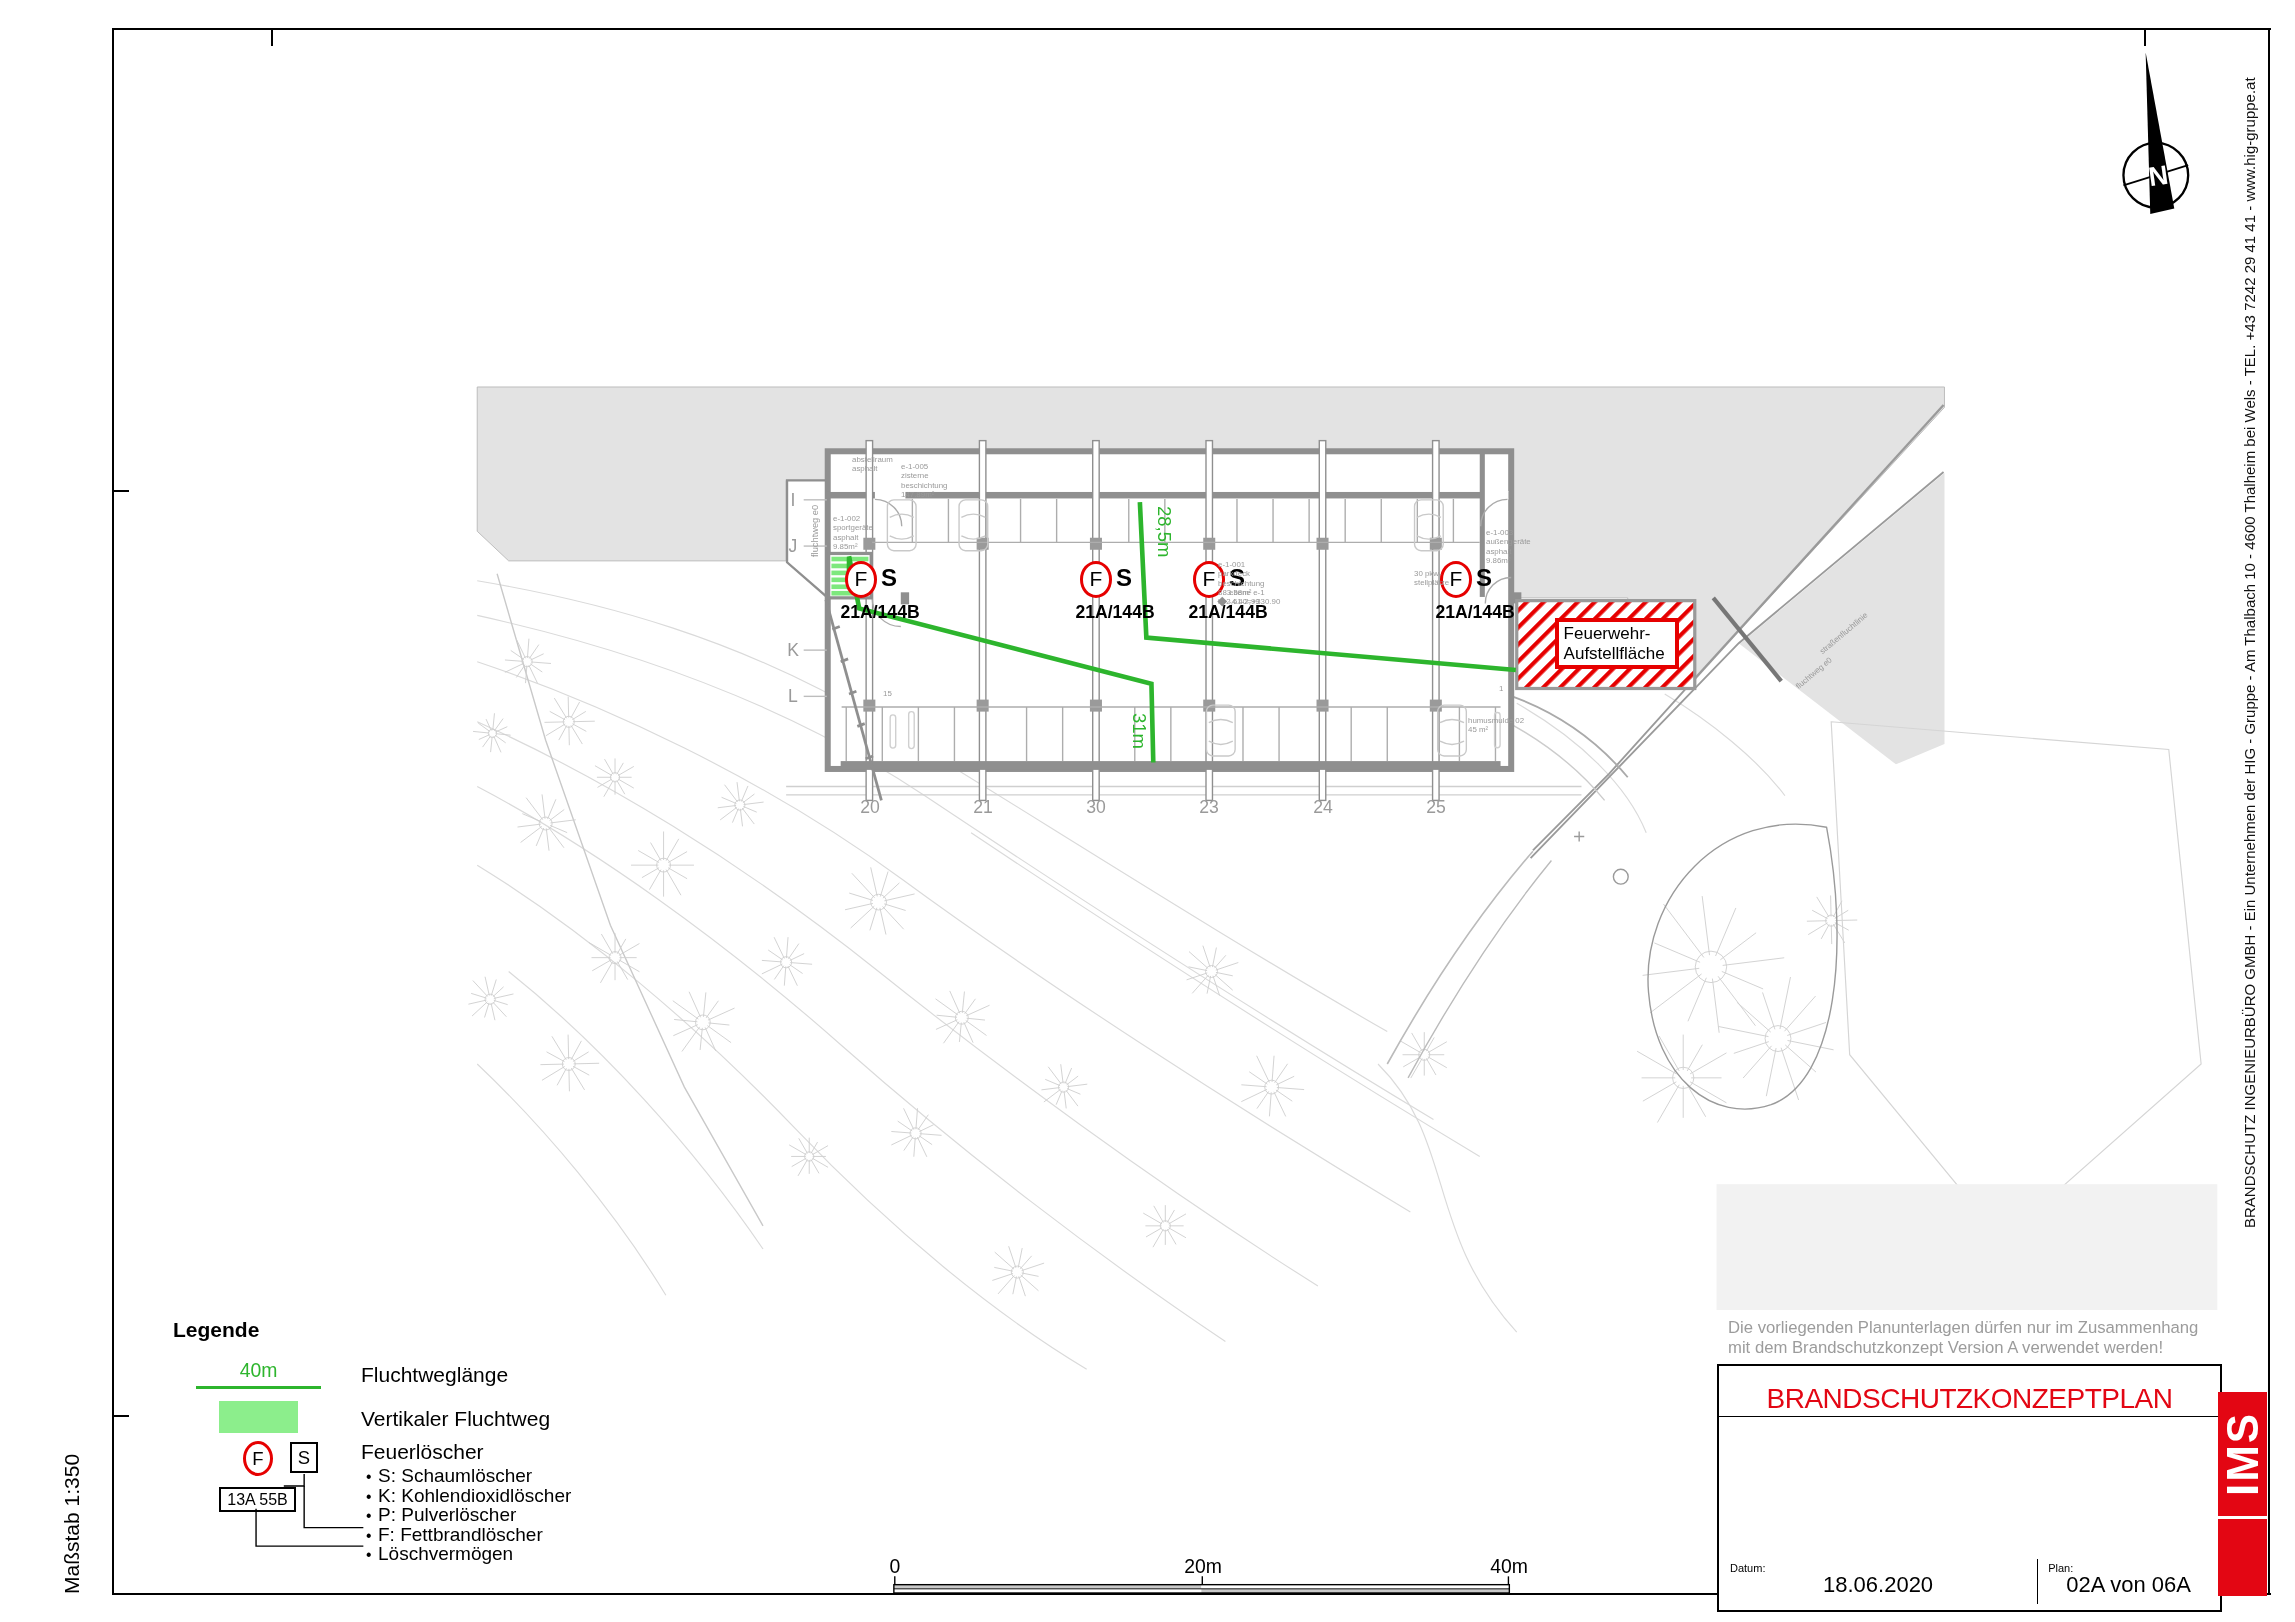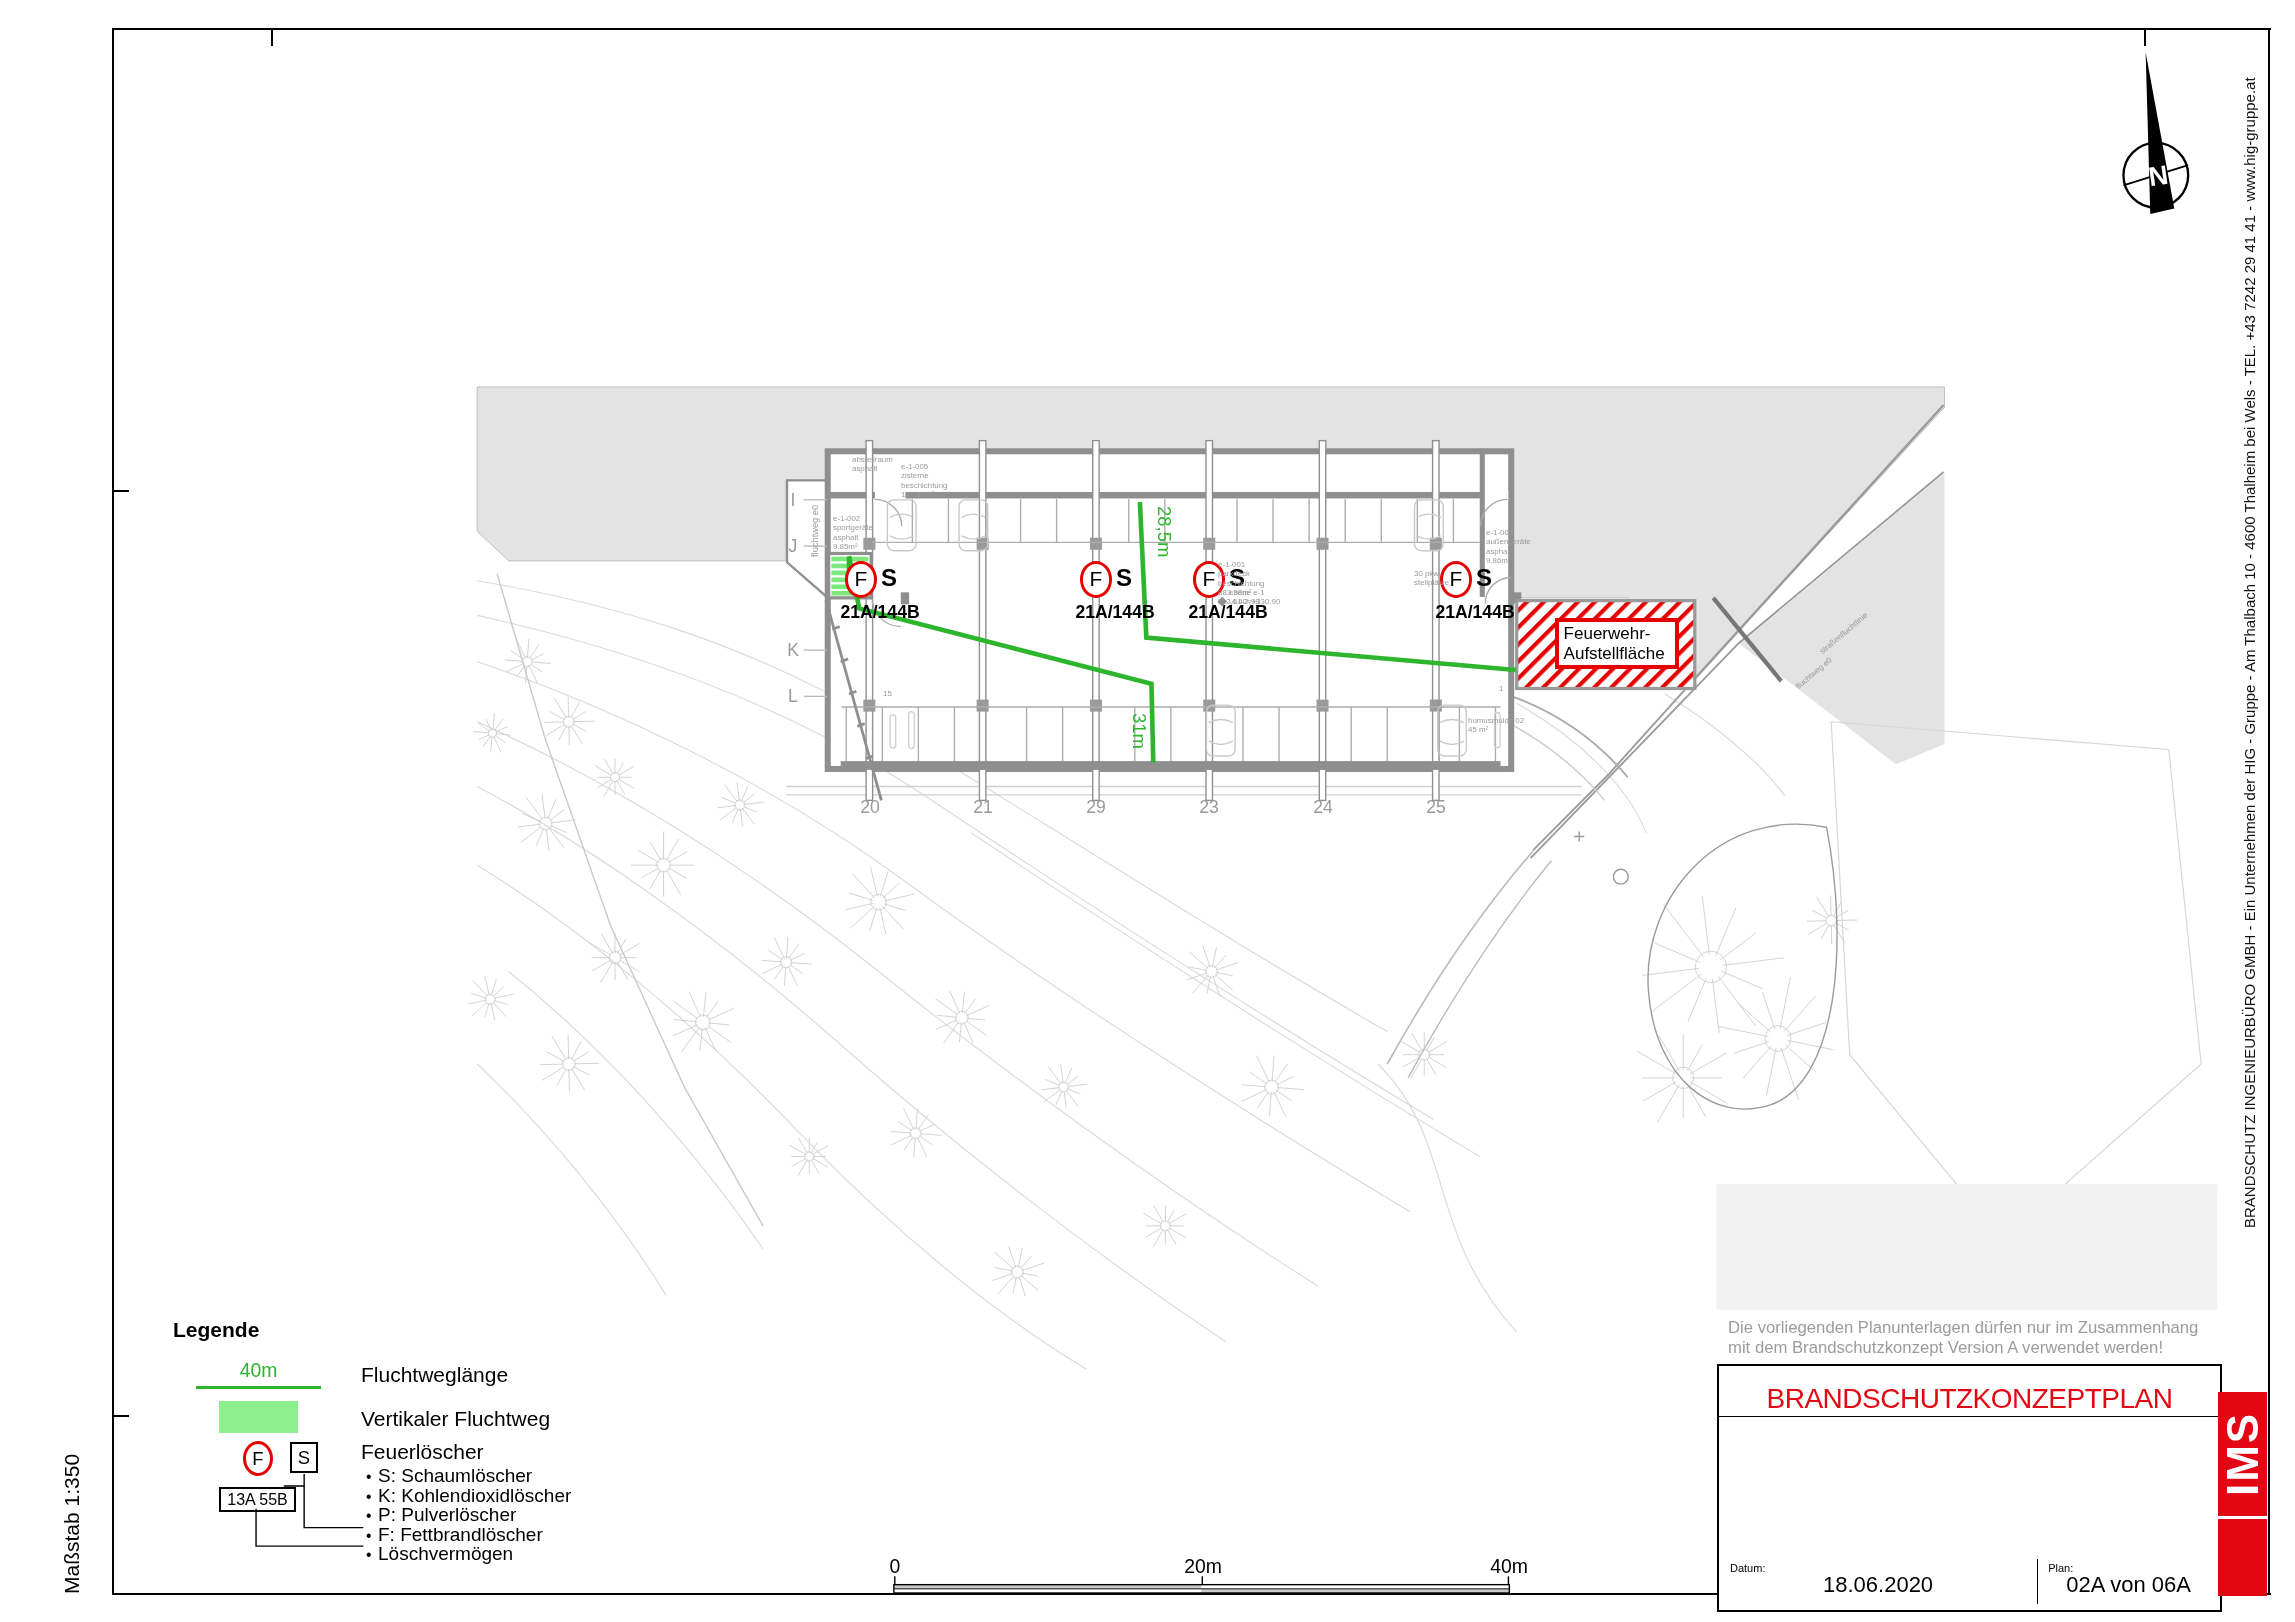--- a/index.html
+++ b/index.html
@@ -633,21 +633,21 @@
   <div class="frame-line" style="left:2268px;top:28px;width:2.3px;height:1567px;"></div>
   <div class="frame-line" style="left:112px;top:1593px;width:2159px;height:2.3px;"></div>
   <div class="frame-line" style="left:271px;top:28px;width:1.9px;height:17.6px;"></div>
   <div class="frame-line" style="left:2144px;top:28px;width:1.9px;height:17.6px;"></div>
   <div class="frame-line" style="left:112px;top:490px;width:16.7px;height:1.9px;"></div>
   <div class="frame-line" style="left:112px;top:1415px;width:16.7px;height:1.9px;"></div>
 
   <div id="grid-col-layer">
       <div class="grid-label" style="left: 870px; top: 807px;">20</div>
       <div class="grid-label" style="left: 983px; top: 807px;">21</div>
-      <div class="grid-label" style="left: 1096px; top: 807px;">29</div>
+      <div class="grid-label" style="left: 1096px; top: 807px;">30</div>
       <div class="grid-label" style="left: 1209px; top: 807px;">23</div>
       <div class="grid-label" style="left: 1323px; top: 807px;">24</div>
       <div class="grid-label" style="left: 1436px; top: 807px;">25</div>
     </div>
   <div id="grid-row-layer">
       <div class="grid-label" style="left: 793px; top: 500px;">I</div>
       <div class="grid-label" style="left: 793px; top: 546px;">J</div>
       <div class="grid-label" style="left: 793px; top: 650px;">K</div>
       <div class="grid-label" style="left: 793px; top: 696px;">L</div>
     </div>

